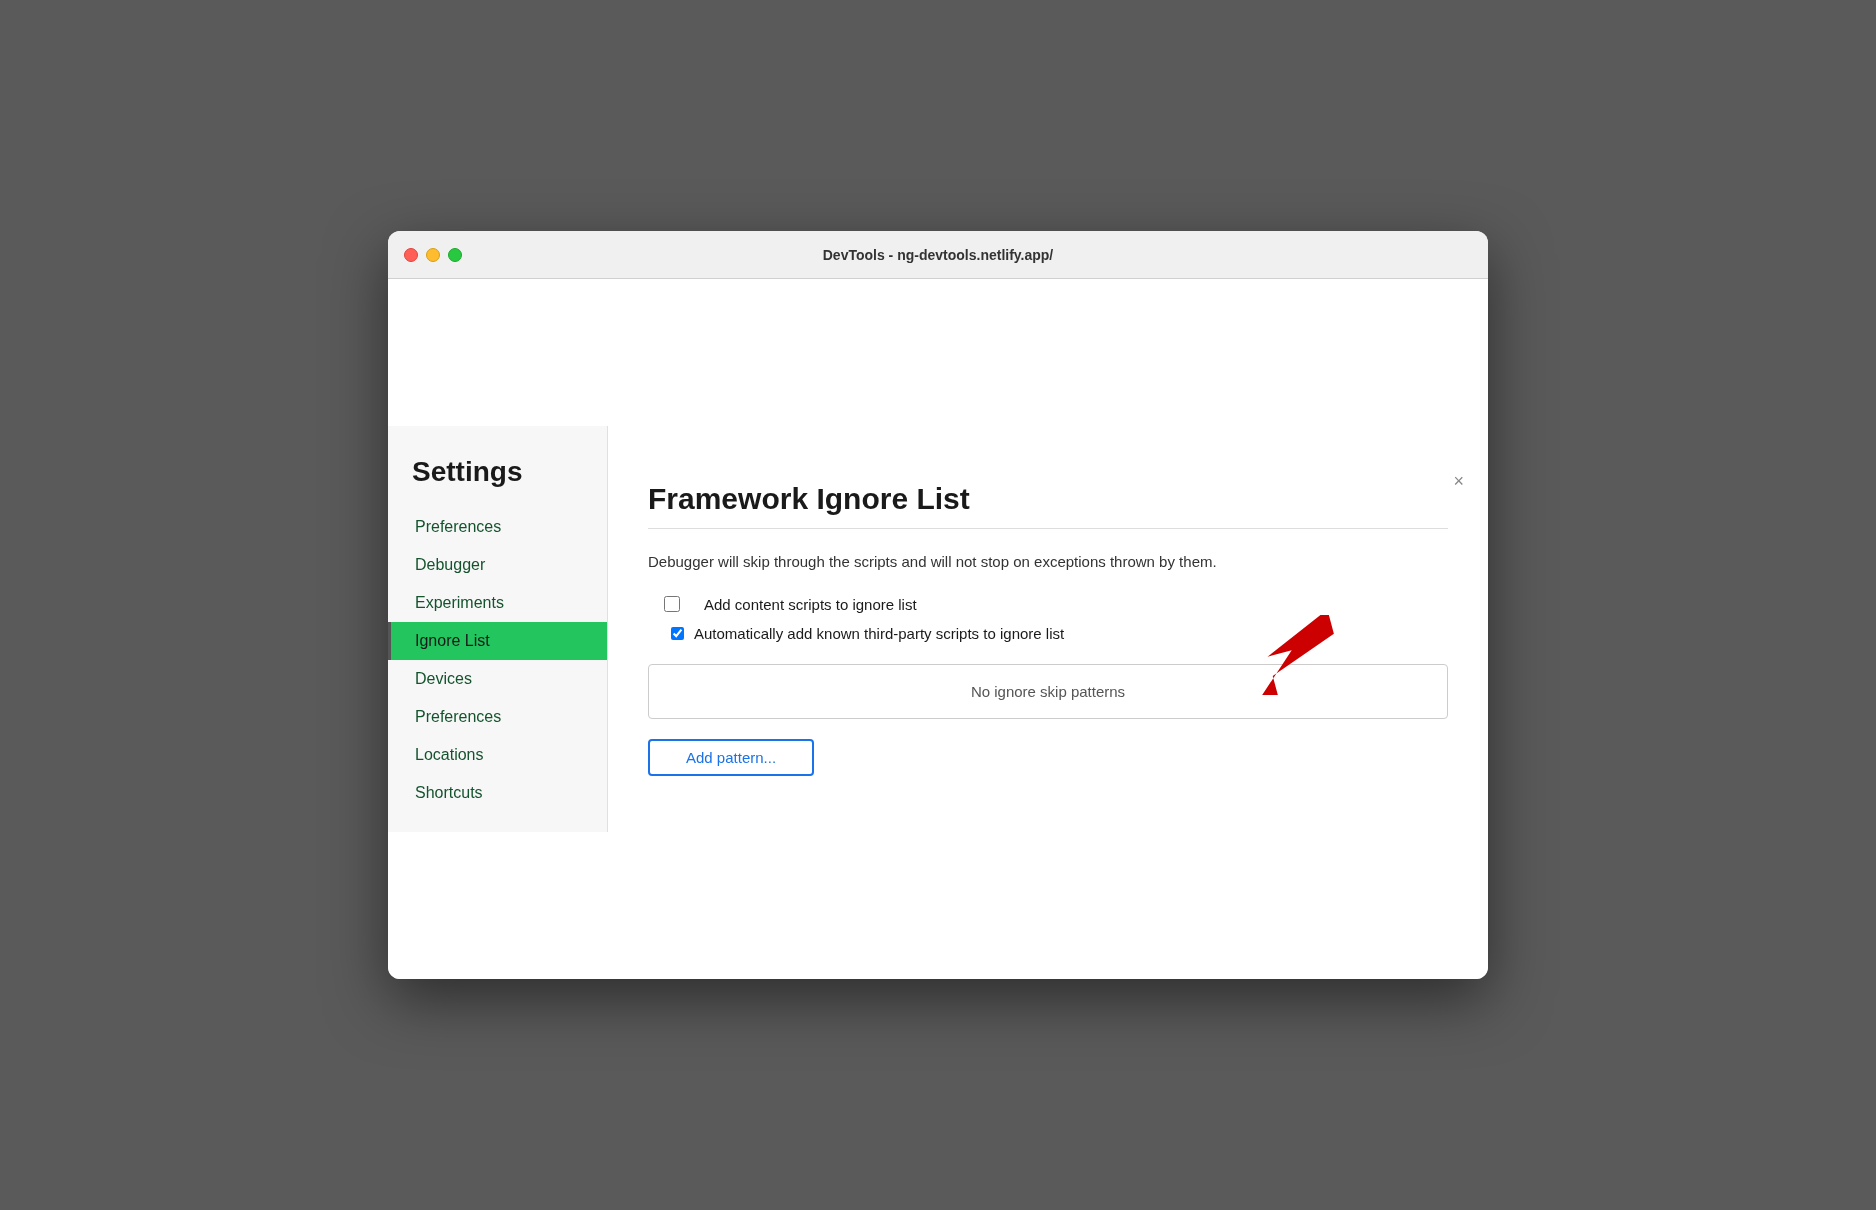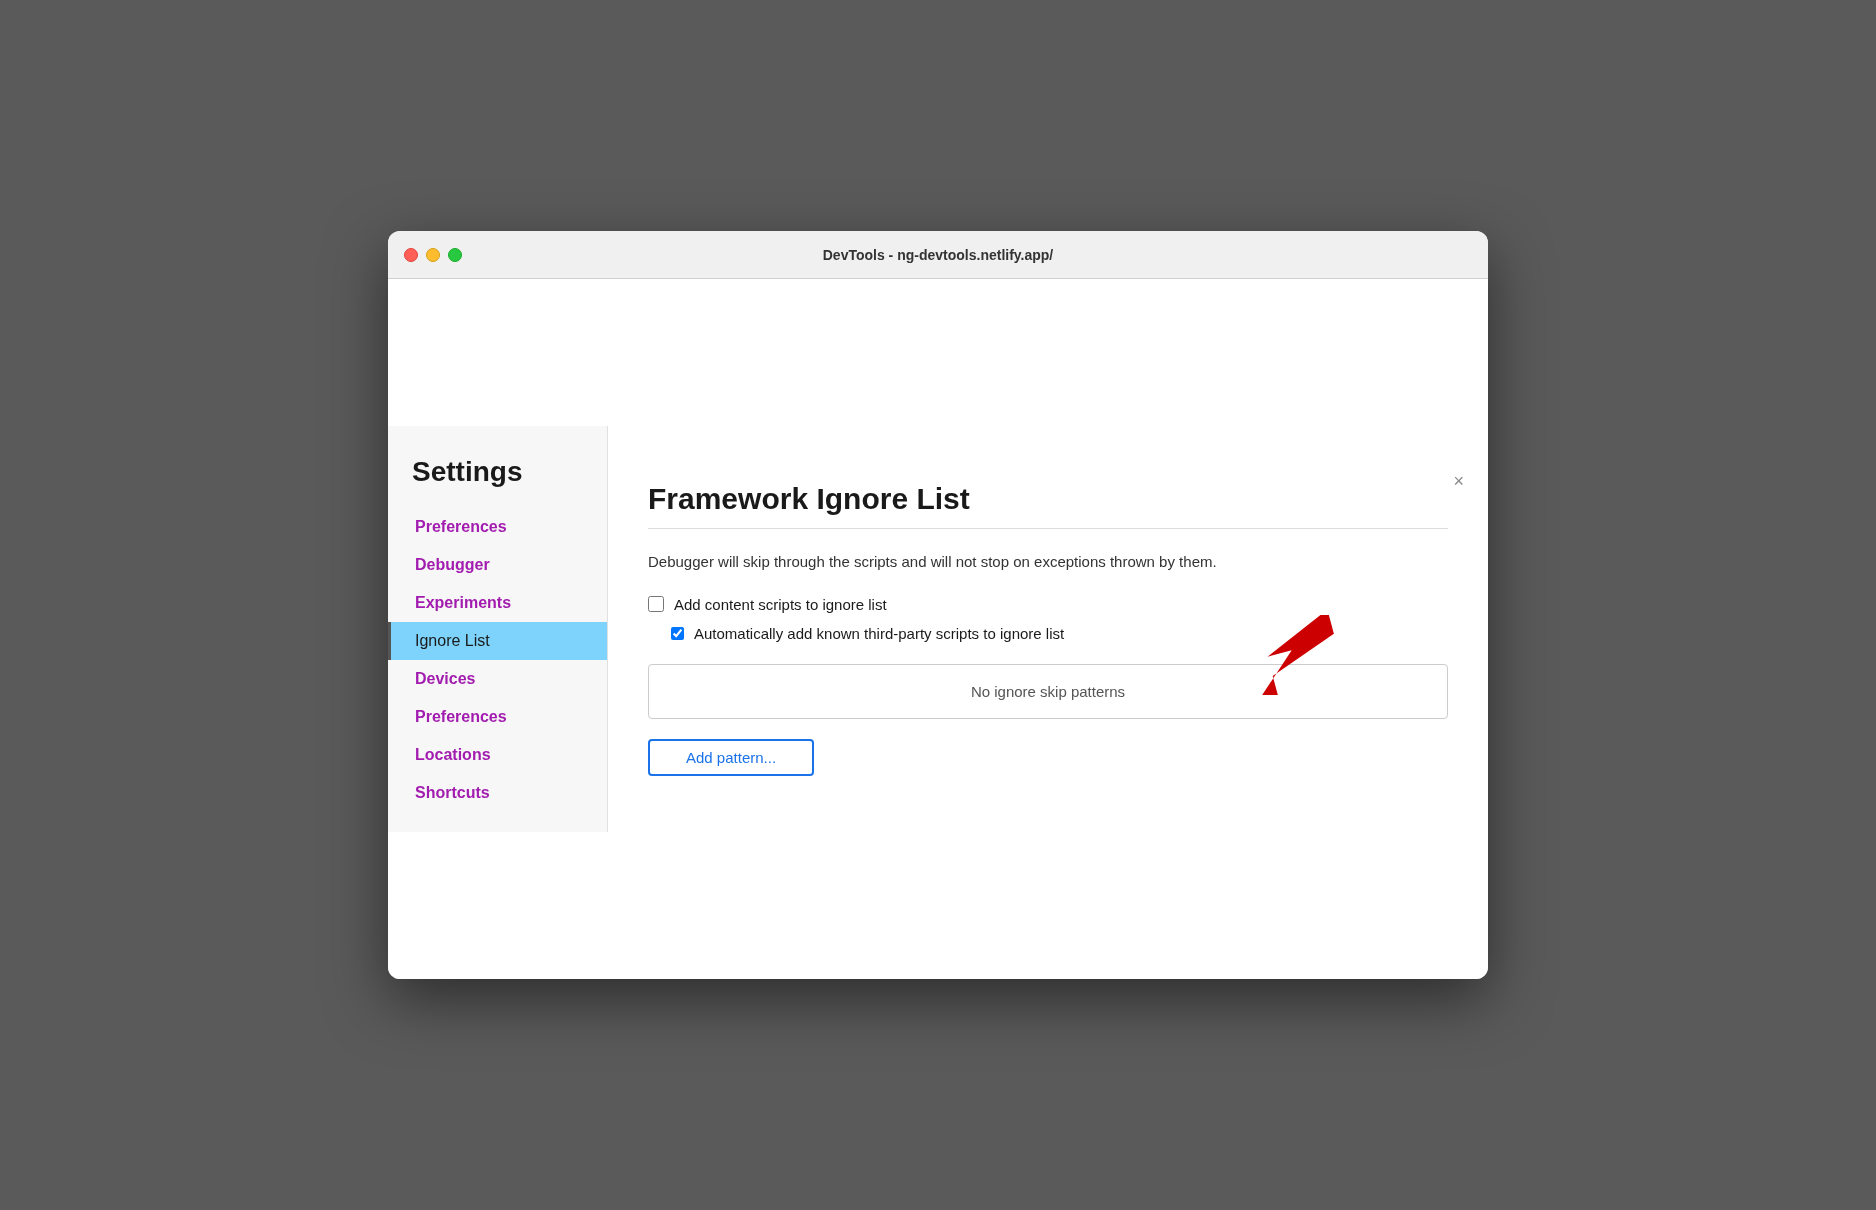--- a/index.html
+++ b/index.html
@@ -75,28 +75,27 @@
     .sidebar-heading {
       font-size: 28px;
       font-weight: 700;
       color: #1a1a1a;
       padding: 10px 24px 20px 24px;
     }
 
     .sidebar-item {
       padding: 10px 24px;
       font-size: 16px;
-      color: #a21caf;
+      color: #14532d;
       cursor: pointer;
       border-left: 3px solid transparent;
-      font-weight: bold;
     }
 
     .sidebar-item.active {
-      background: #7dd3fc;
+      background: #22c55e;
       color: #1a1a1a;
       font-weight: 500;
       border-left: 3px solid #555;
     }
 
     .main-content {
       flex: 1;
       padding: 30px 40px;
       position: relative;
     }
@@ -129,22 +128,23 @@
     .description {
       font-size: 15px;
       color: #333;
       margin-bottom: 22px;
       line-height: 1.5;
     }
 
     .checkbox-row {
       display: flex;
       align-items: center;
-      gap: 10px;
+      gap: 24px;
       margin-bottom: 12px;
+      margin-left: 16px;
     }
 
     .checkbox-row input[type="checkbox"] {
       width: 16px;
       height: 16px;
       cursor: pointer;
       accent-color: #1a73e8;
       flex-shrink: 0;
     }
 

